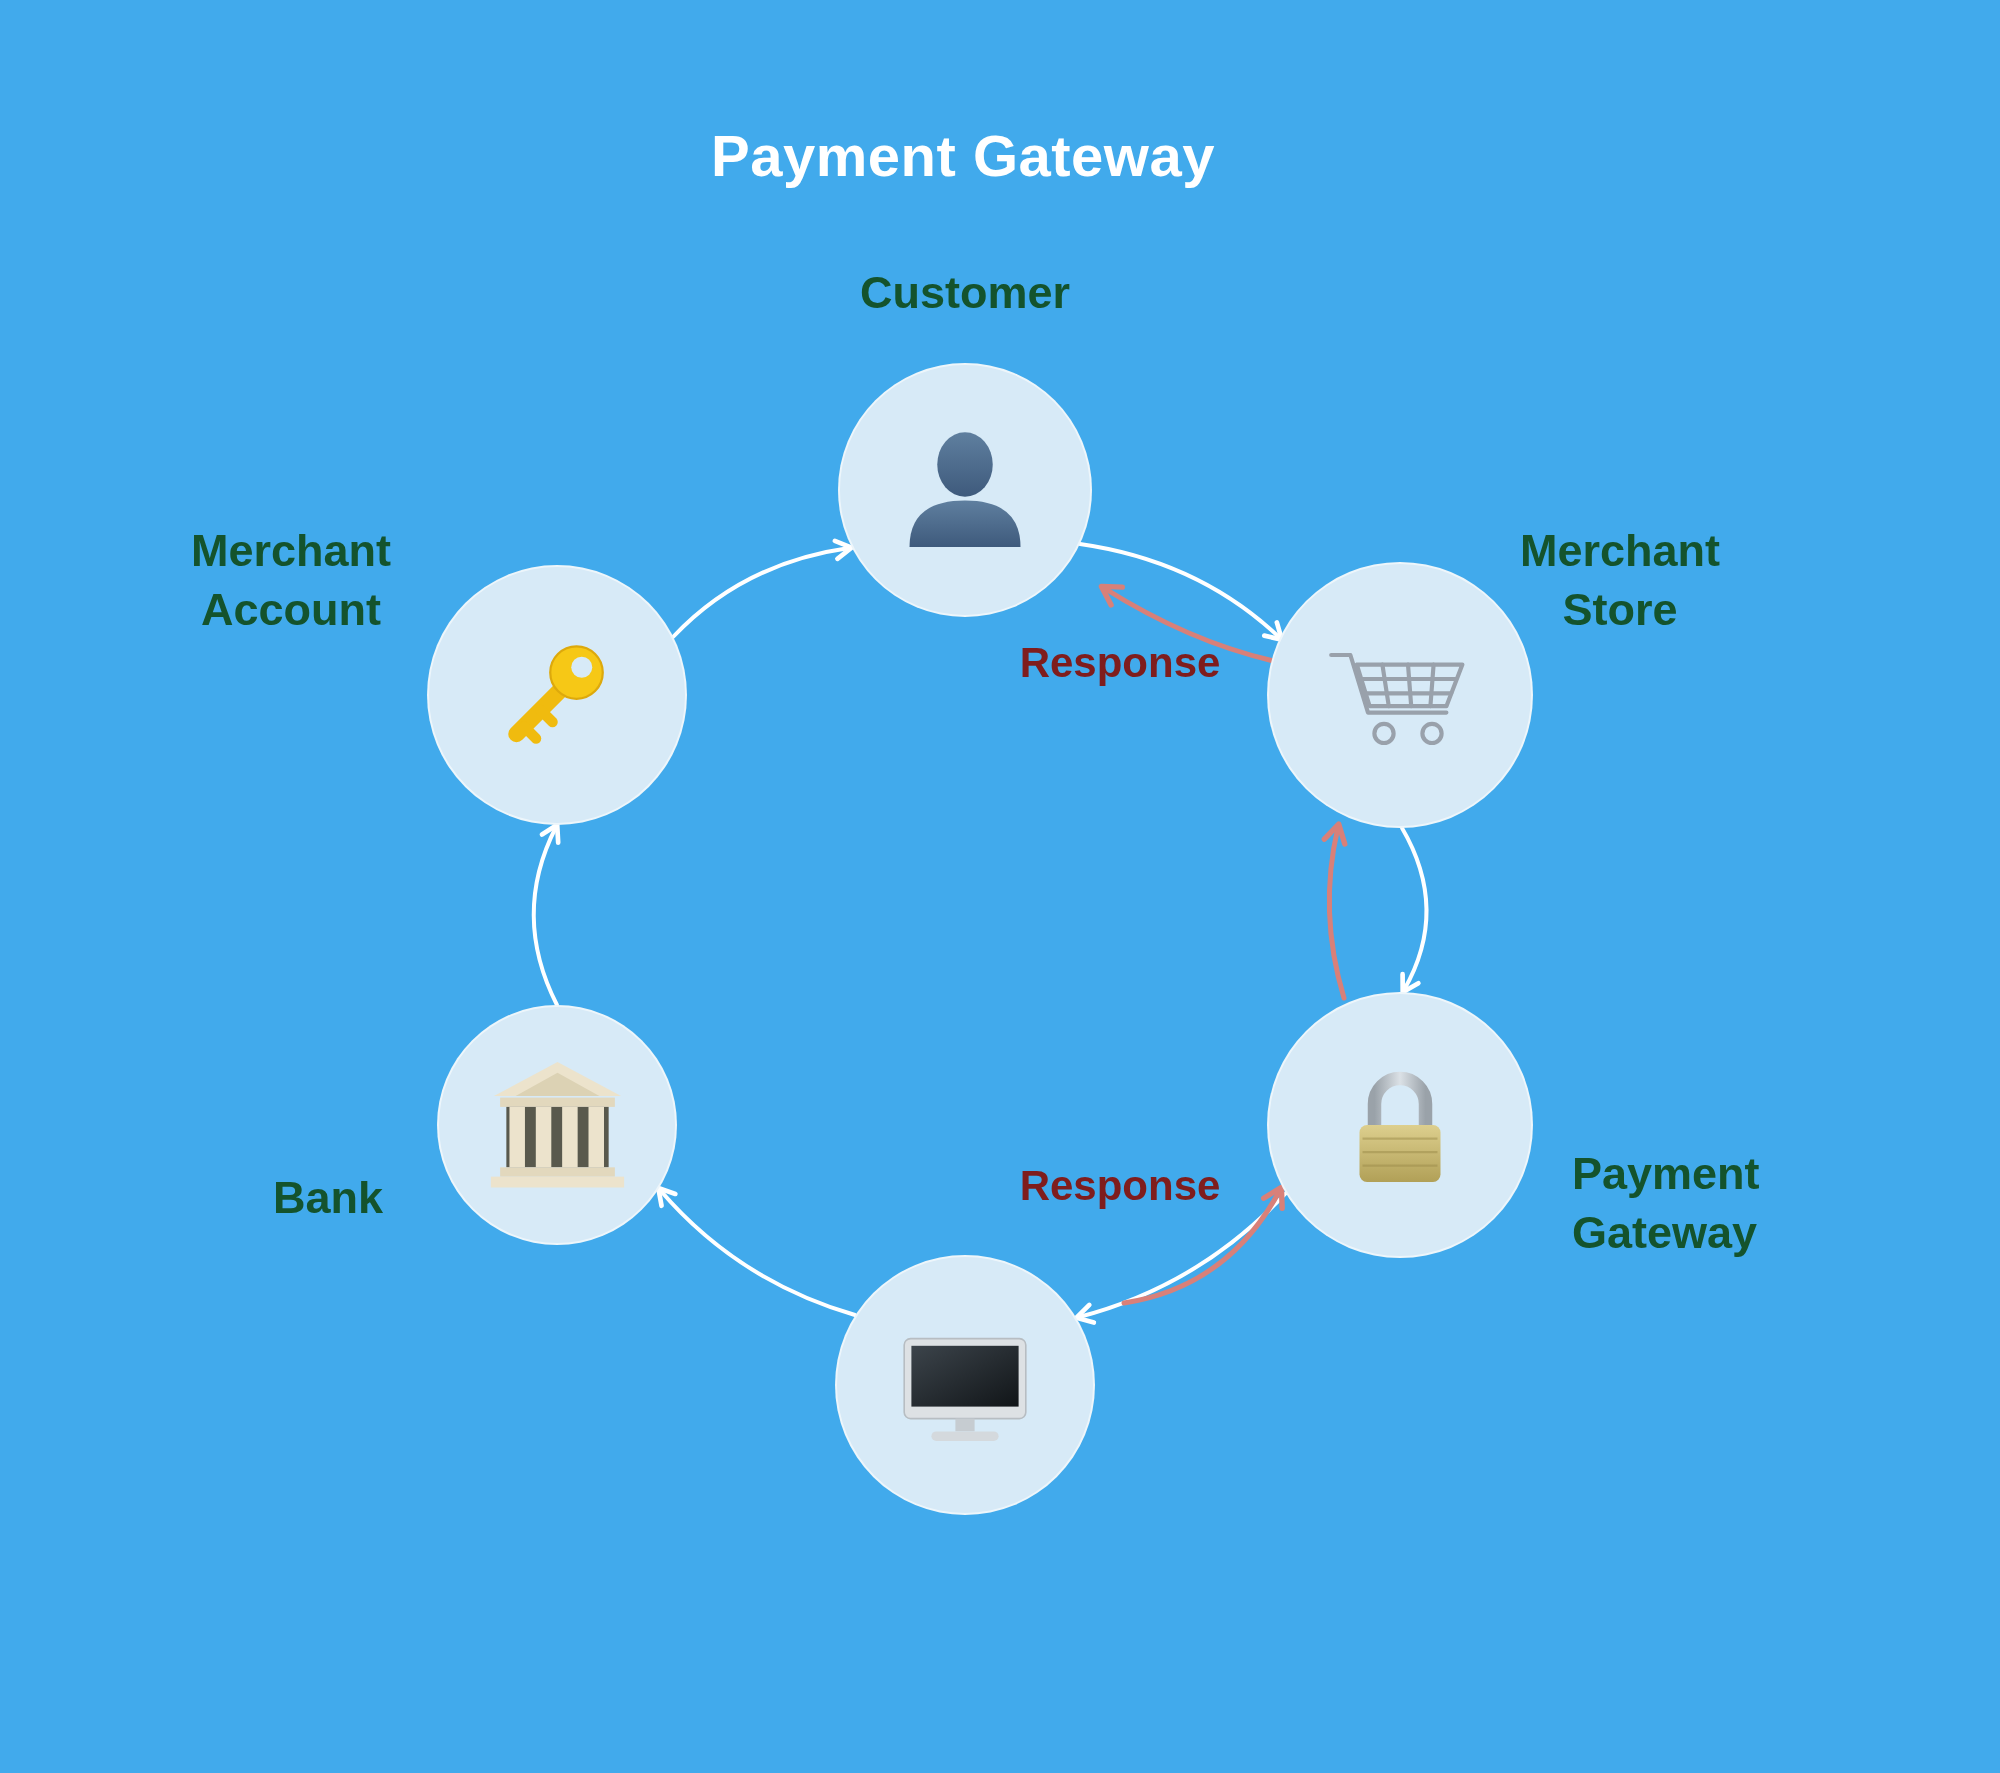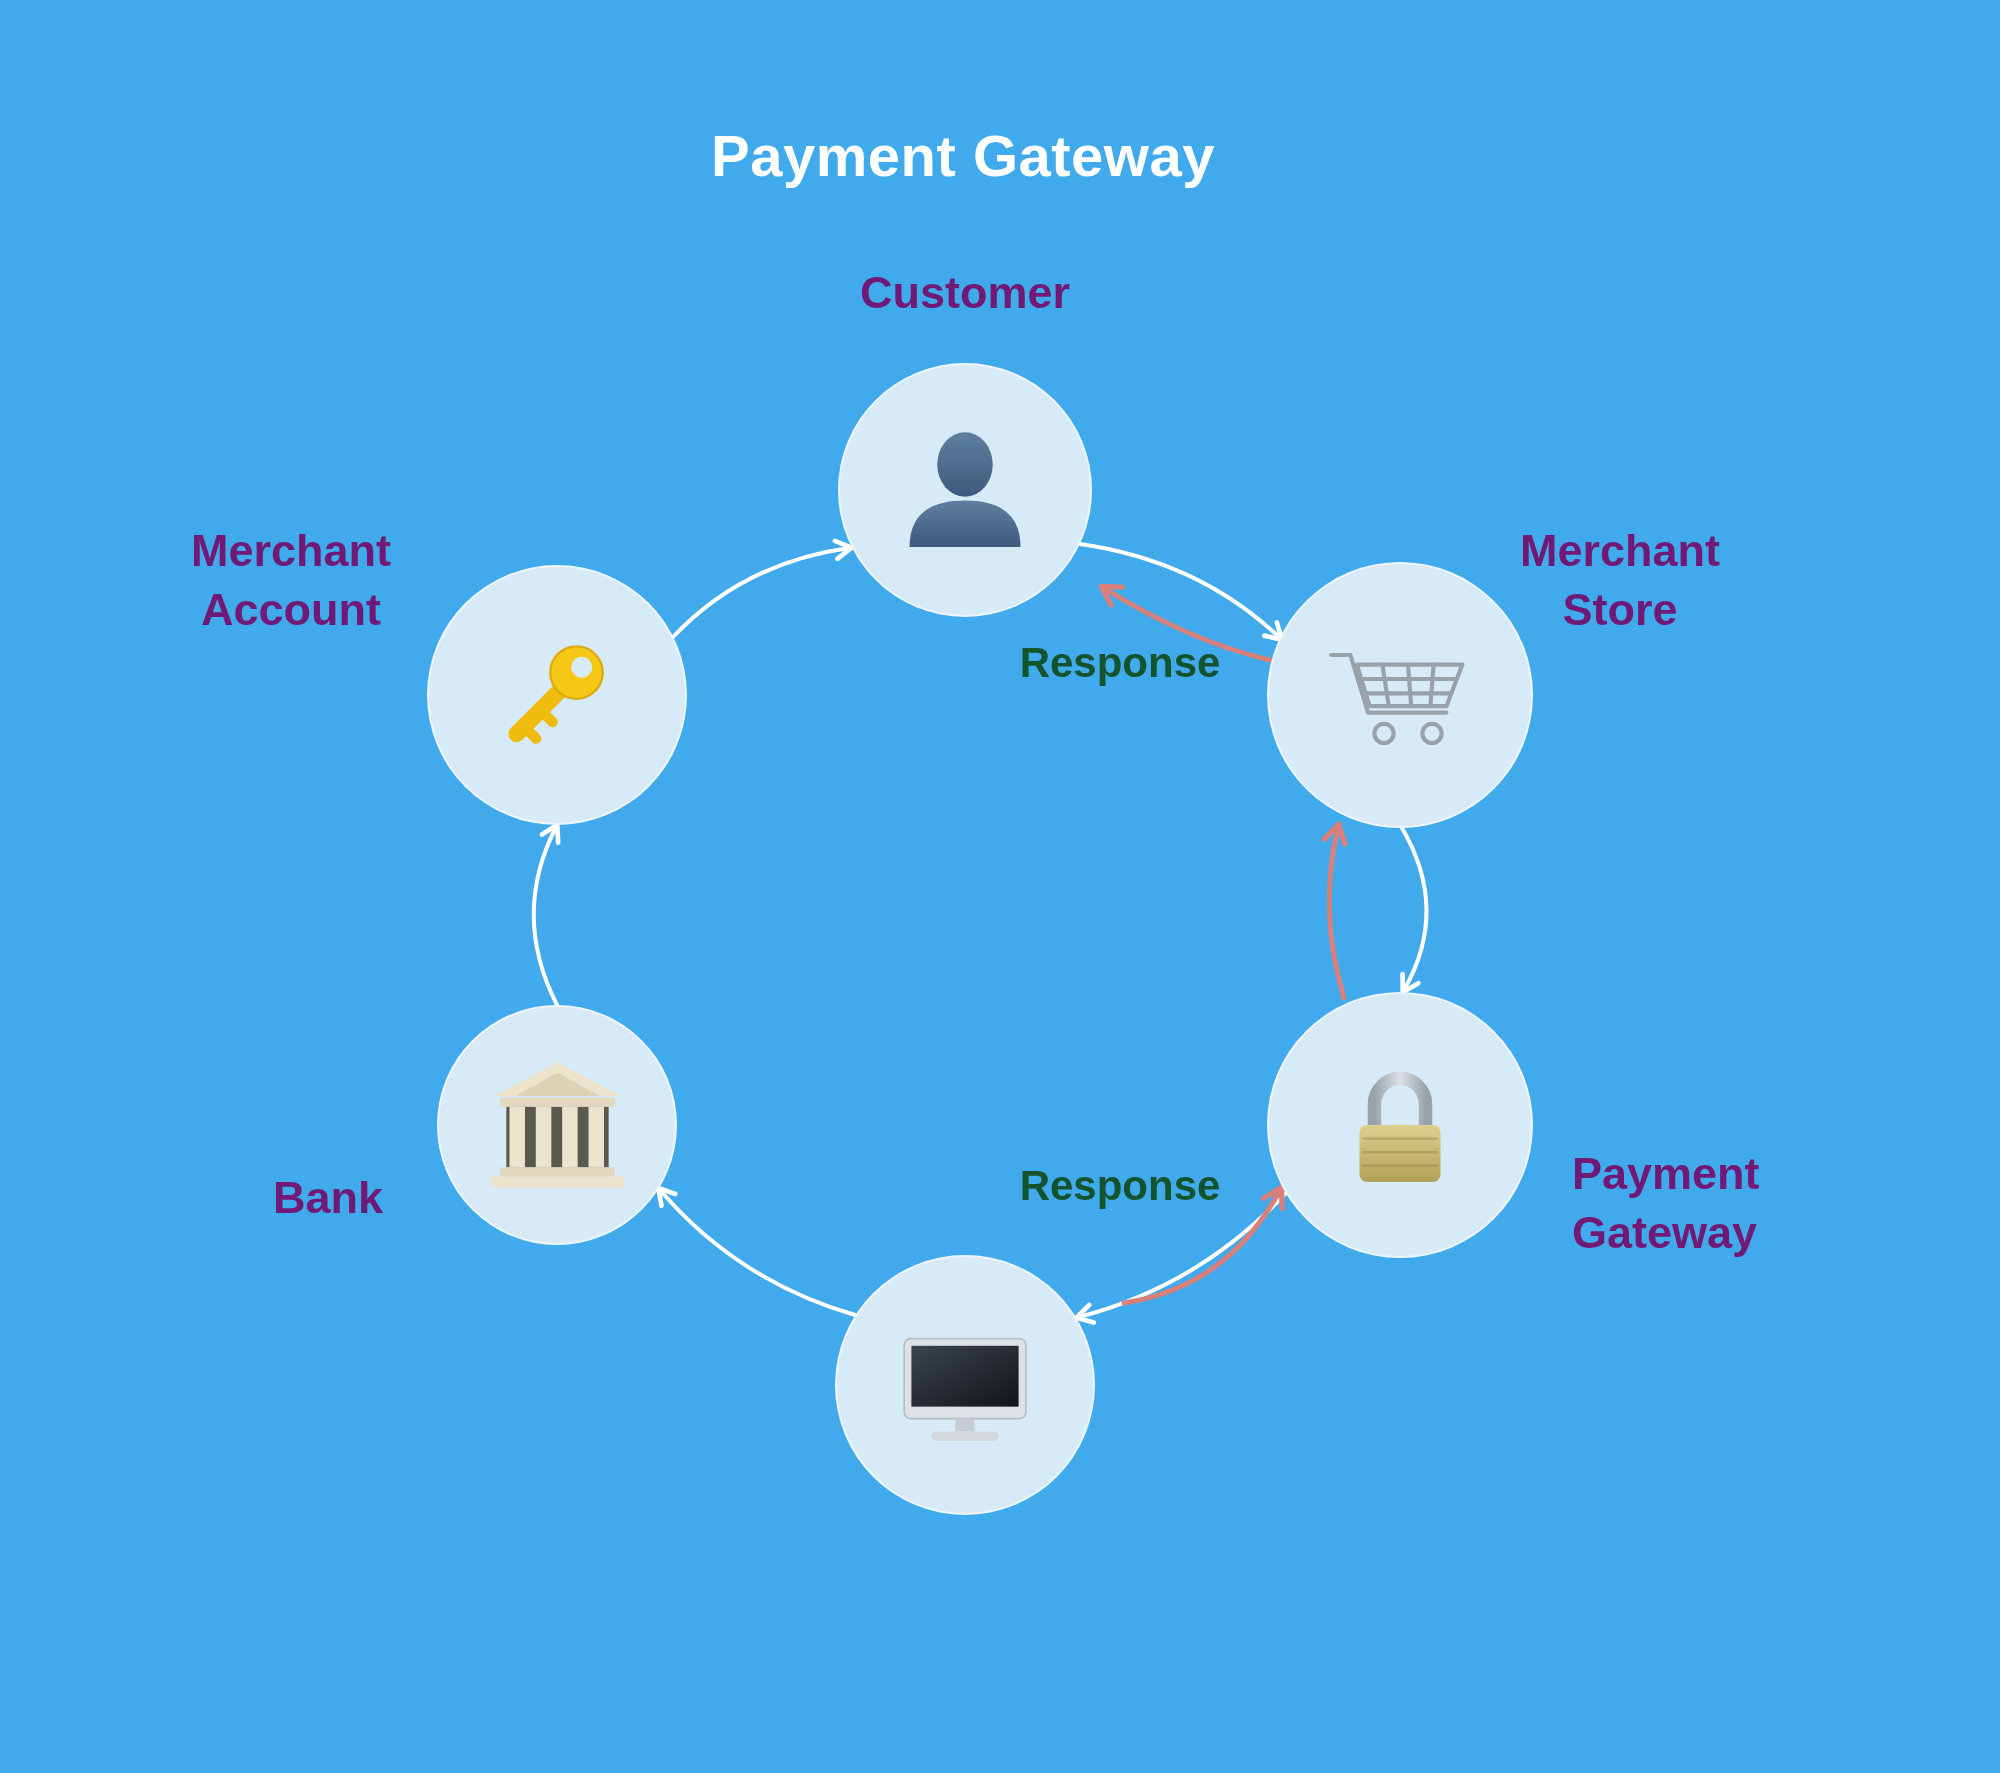--- a/index.html
+++ b/index.html
@@ -45,21 +45,21 @@
   }
   .node-customer          { left: 838px;  top: 363px;  width: 254px; height: 254px; }
   .node-merchant-store    { left: 1267px; top: 562px;  width: 266px; height: 266px; }
   .node-payment-gateway   { left: 1267px; top: 992px;  width: 266px; height: 266px; }
   .node-payment-processor { left: 835px;  top: 1255px; width: 260px; height: 260px; }
   .node-bank              { left: 437px;  top: 1005px; width: 240px; height: 240px; }
   .node-merchant-account  { left: 427px;  top: 565px;  width: 260px; height: 260px; }
 
   .node-label {
     position: absolute;
-    color: #701a75;
+    color: #14532d;
     font-size: 45px;
     font-weight: 600;
     line-height: 1.3;
     text-align: center;
   }
   .label-customer {
     left: 965px; top: 293px;
     transform: translate(-50%, -50%);
     white-space: nowrap;
   }
@@ -84,21 +84,21 @@
     white-space: nowrap;
   }
   .label-merchant-account {
     left: 291px; top: 580px;
     transform: translate(-50%, -50%);
     width: 300px;
   }
   .response-label {
     position: absolute;
     transform: translate(-50%, -50%);
-    color: #14532d;
+    color: #7f1d1d;
     font-size: 42px;
     font-weight: 600;
     white-space: nowrap;
   }
   .response-top    { left: 1120px; top: 663px; }
   .response-bottom { left: 1120px; top: 1186px; }
 </style>
 </head>
 <body>
 

